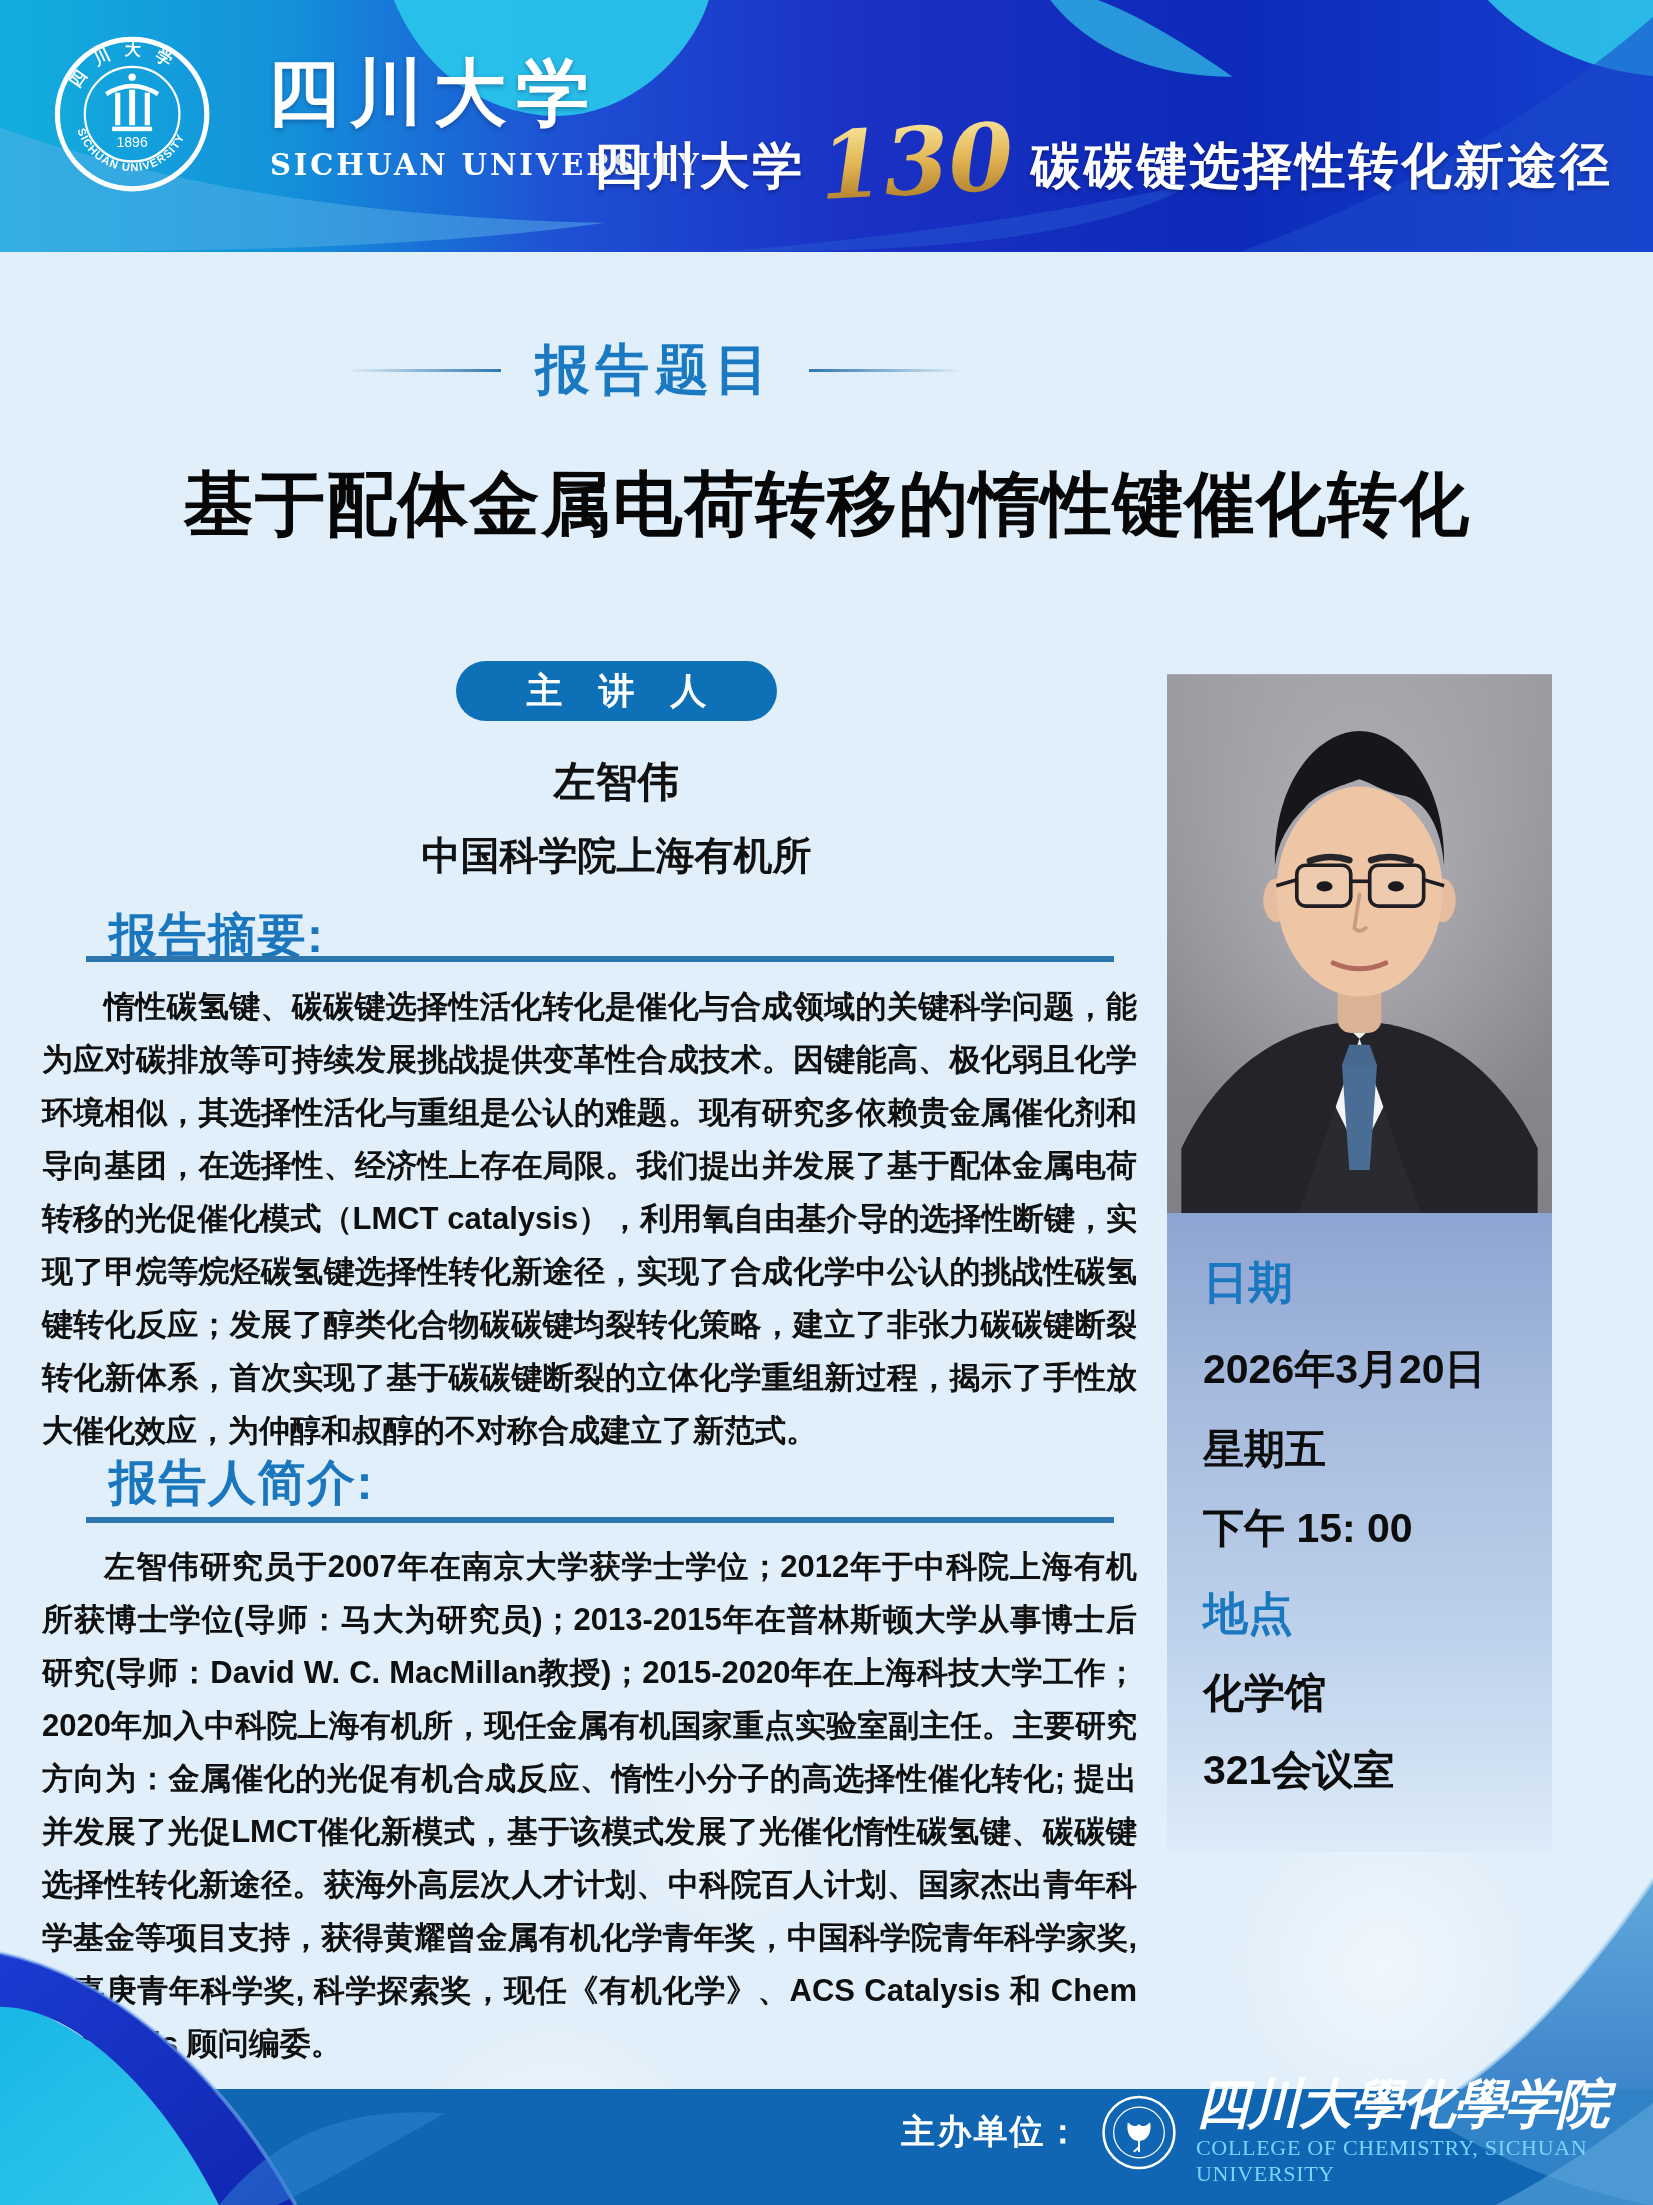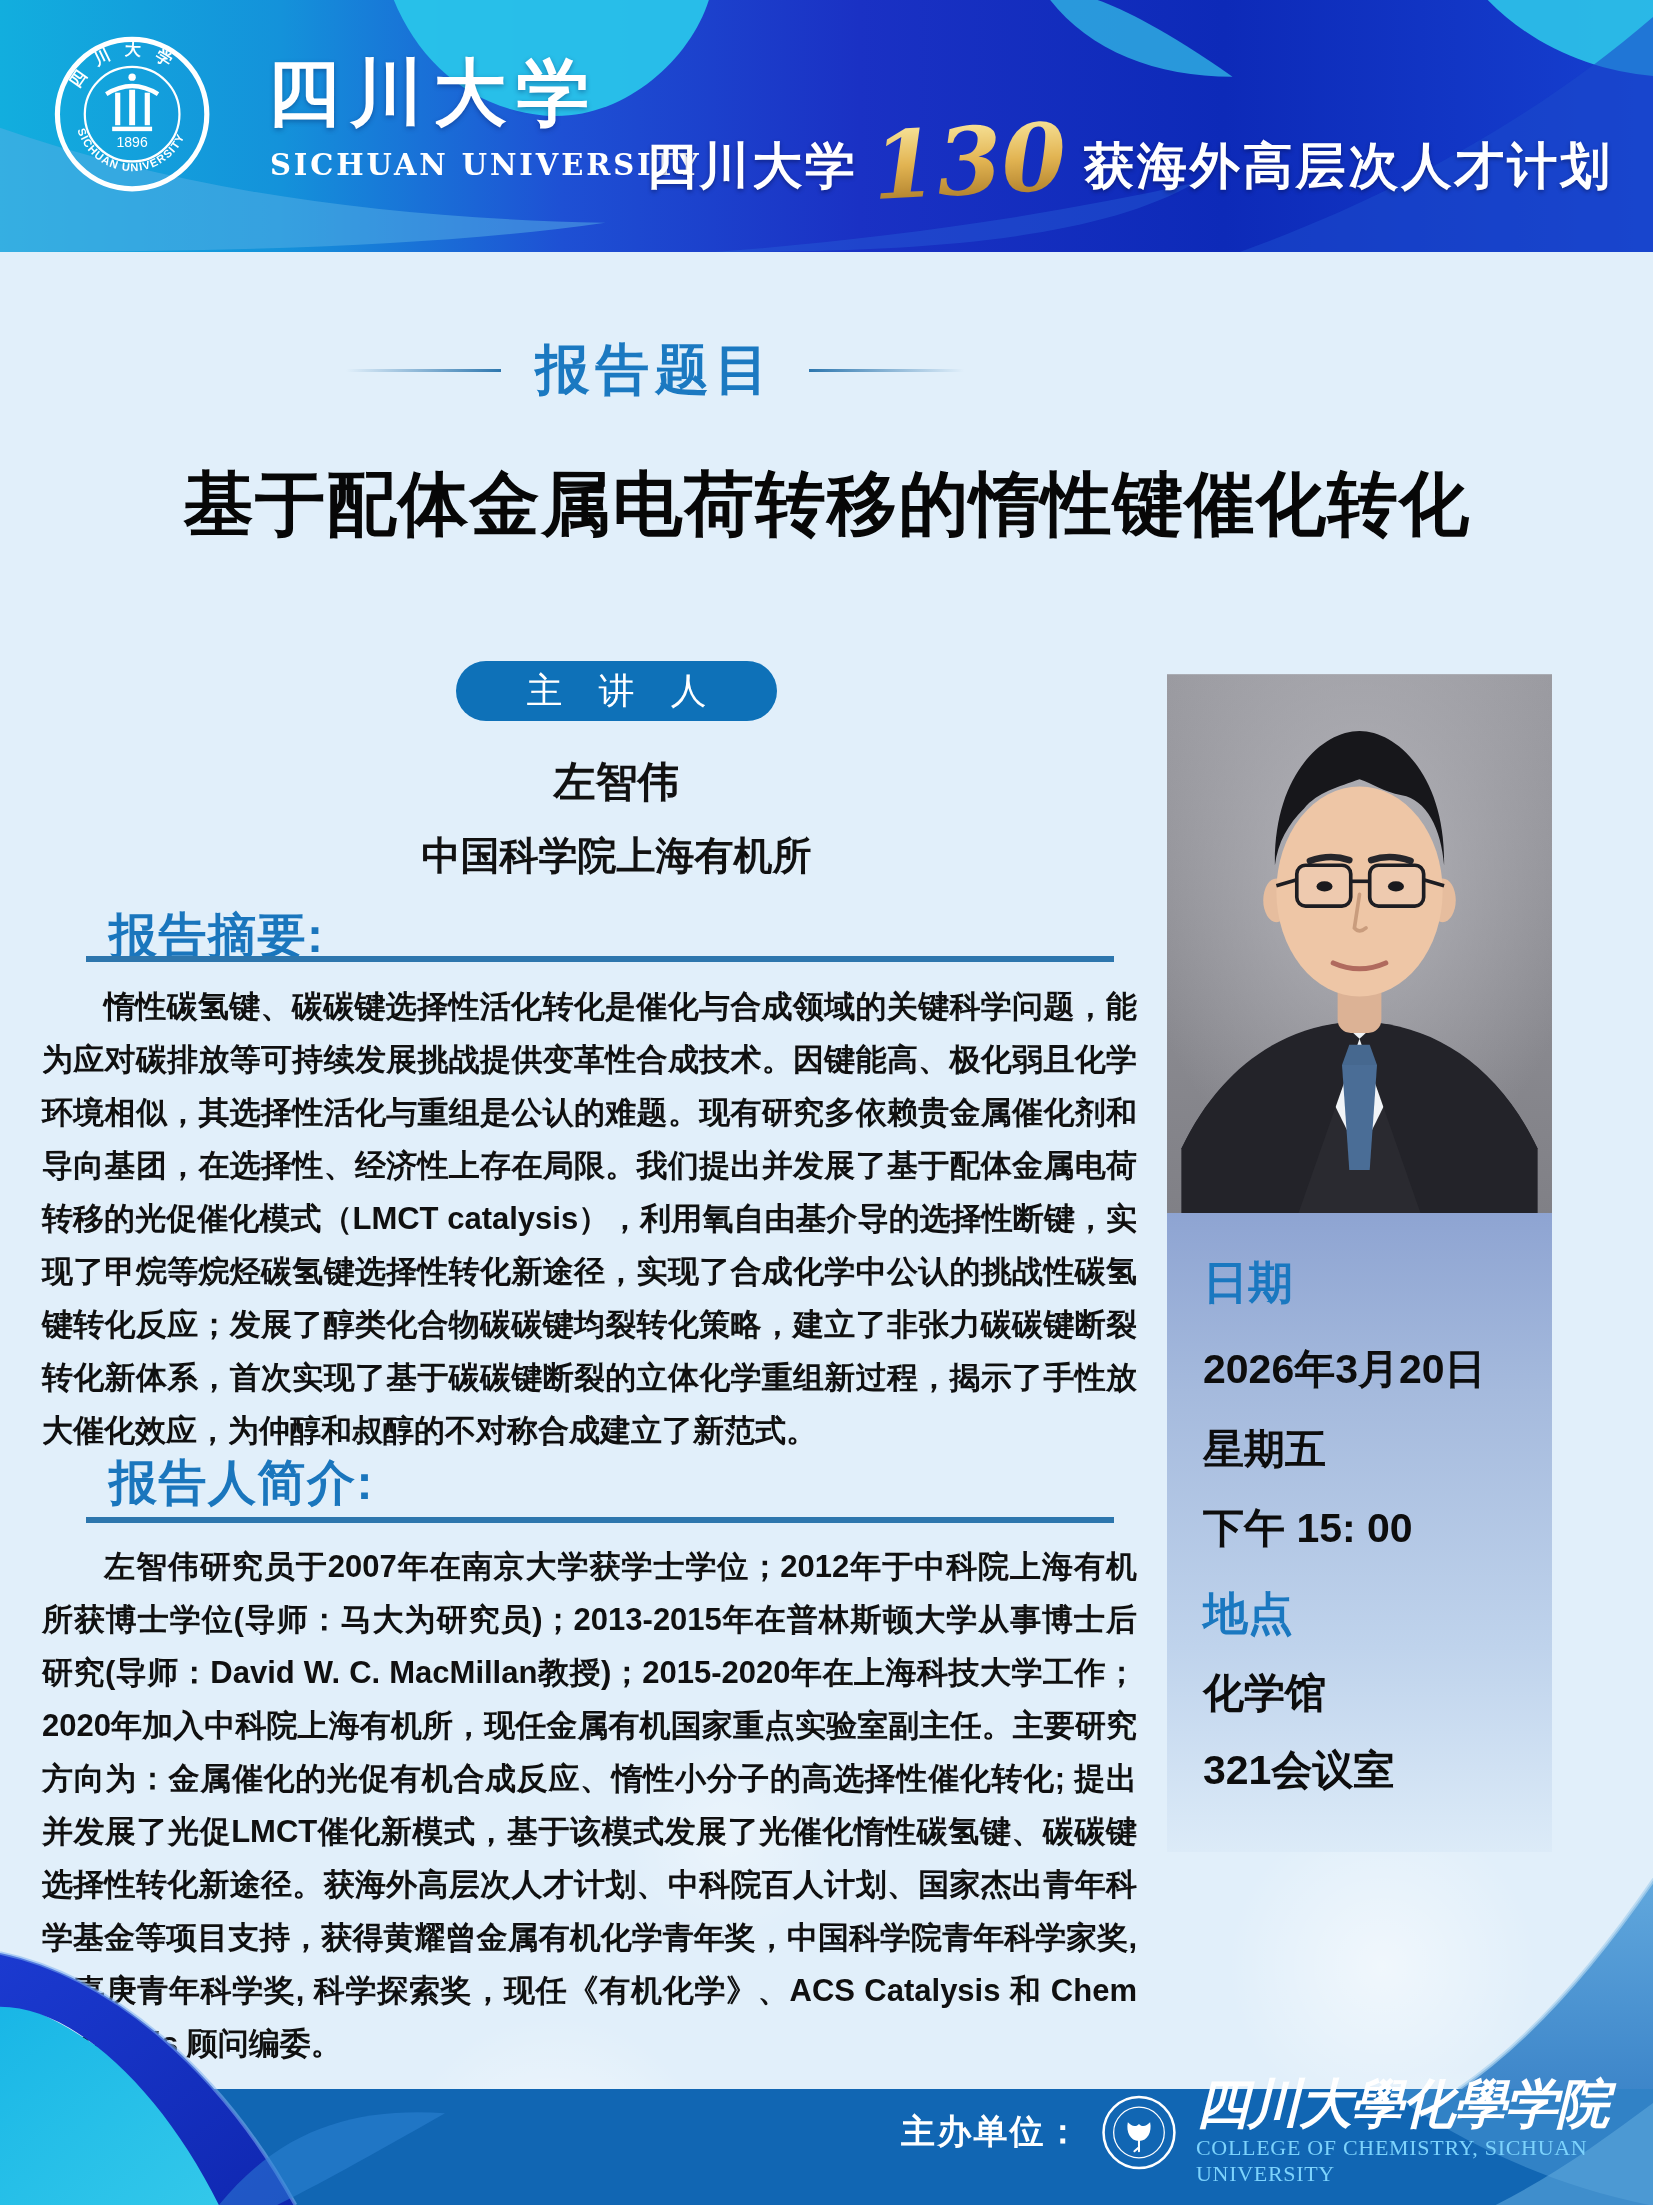--- a/index.html
+++ b/index.html
@@ -27,21 +27,21 @@
   .label-line{ width:155px; height:3.6px; }
   .label-line.l{ background:linear-gradient(90deg,rgba(46,119,174,0),#2e77ae); }
   .label-line.r{ background:linear-gradient(270deg,rgba(46,119,174,0),#2e77ae); }
   .label-text{ color:#1b79c1; font-size:54px; font-weight:900; letter-spacing:5.8px; }
   .main-title{ position:absolute; left:0; top:458px; width:1654px; text-align:center; color:#070707;
                font-size:70px; font-weight:900; letter-spacing:1.5px; }
 
   
   .speaker{ position:absolute; left:252px; top:661px; width:729px; text-align:center; }
   .badge{ display:inline-block; background:#0e71b8; color:#fff; border-radius:31px; height:60px; line-height:60px;
-          padding:0 57px 0 70px; font-size:36px; font-weight:normal; letter-spacing:13px; }
+          padding:0 57px 0 70px; font-size:36px; font-weight:bold; letter-spacing:13px; }
   .spk-name{ margin-top:33px; font-size:42px; font-weight:900; color:#111; }
   .spk-aff{ margin-top:19px; font-size:39px; font-weight:900; color:#111; }
 
   
   .sec-head{ position:absolute; left:109px; color:#1a76bd; font-size:48px; font-weight:900; letter-spacing:1.5px; }
   .sec-line{ position:absolute; left:86px; width:1028px; height:5.8px; background:#2d76ad; }
   .para{ position:absolute; left:42px; width:1095px; font-size:31px; line-height:53px; color:#101010;
          font-weight:bold; text-align:justify; text-indent:2em; }
   #abstract-head{ top:904px; } #abstract-line{ top:956px; } #abstract-text{ top:980px; }
   #bio-head{ top:1451px; } #bio-line{ top:1517px; } #bio-text{ top:1540px; }
@@ -126,21 +126,21 @@
       <rect x="80" y="124" width="54" height="6" fill="#ffffff"></rect>
       <text x="107" y="151" text-anchor="middle" font-size="19" fill="#ffffff">1896</text>
     </svg>
 
     <div class="univ-cn">四川大学</div>
     <div class="univ-en">SICHUAN UNIVERSITY</div>
 
     <div class="anniv">
       <span class="cnpart">四川大学</span>
       <span class="num">130</span>
-      <span class="cnpart">获海外高层次人才计划</span>
+      <span class="cnpart">碳碳键选择性转化新途径</span>
     </div>
   </div>
 
   <div class="label-row">
     <div class="label-line l"></div>
     <div class="label-text">报告题目</div>
     <div class="label-line r"></div>
   </div>
   <div class="main-title">基于配体金属电荷转移的惰性键催化转化</div>
 

